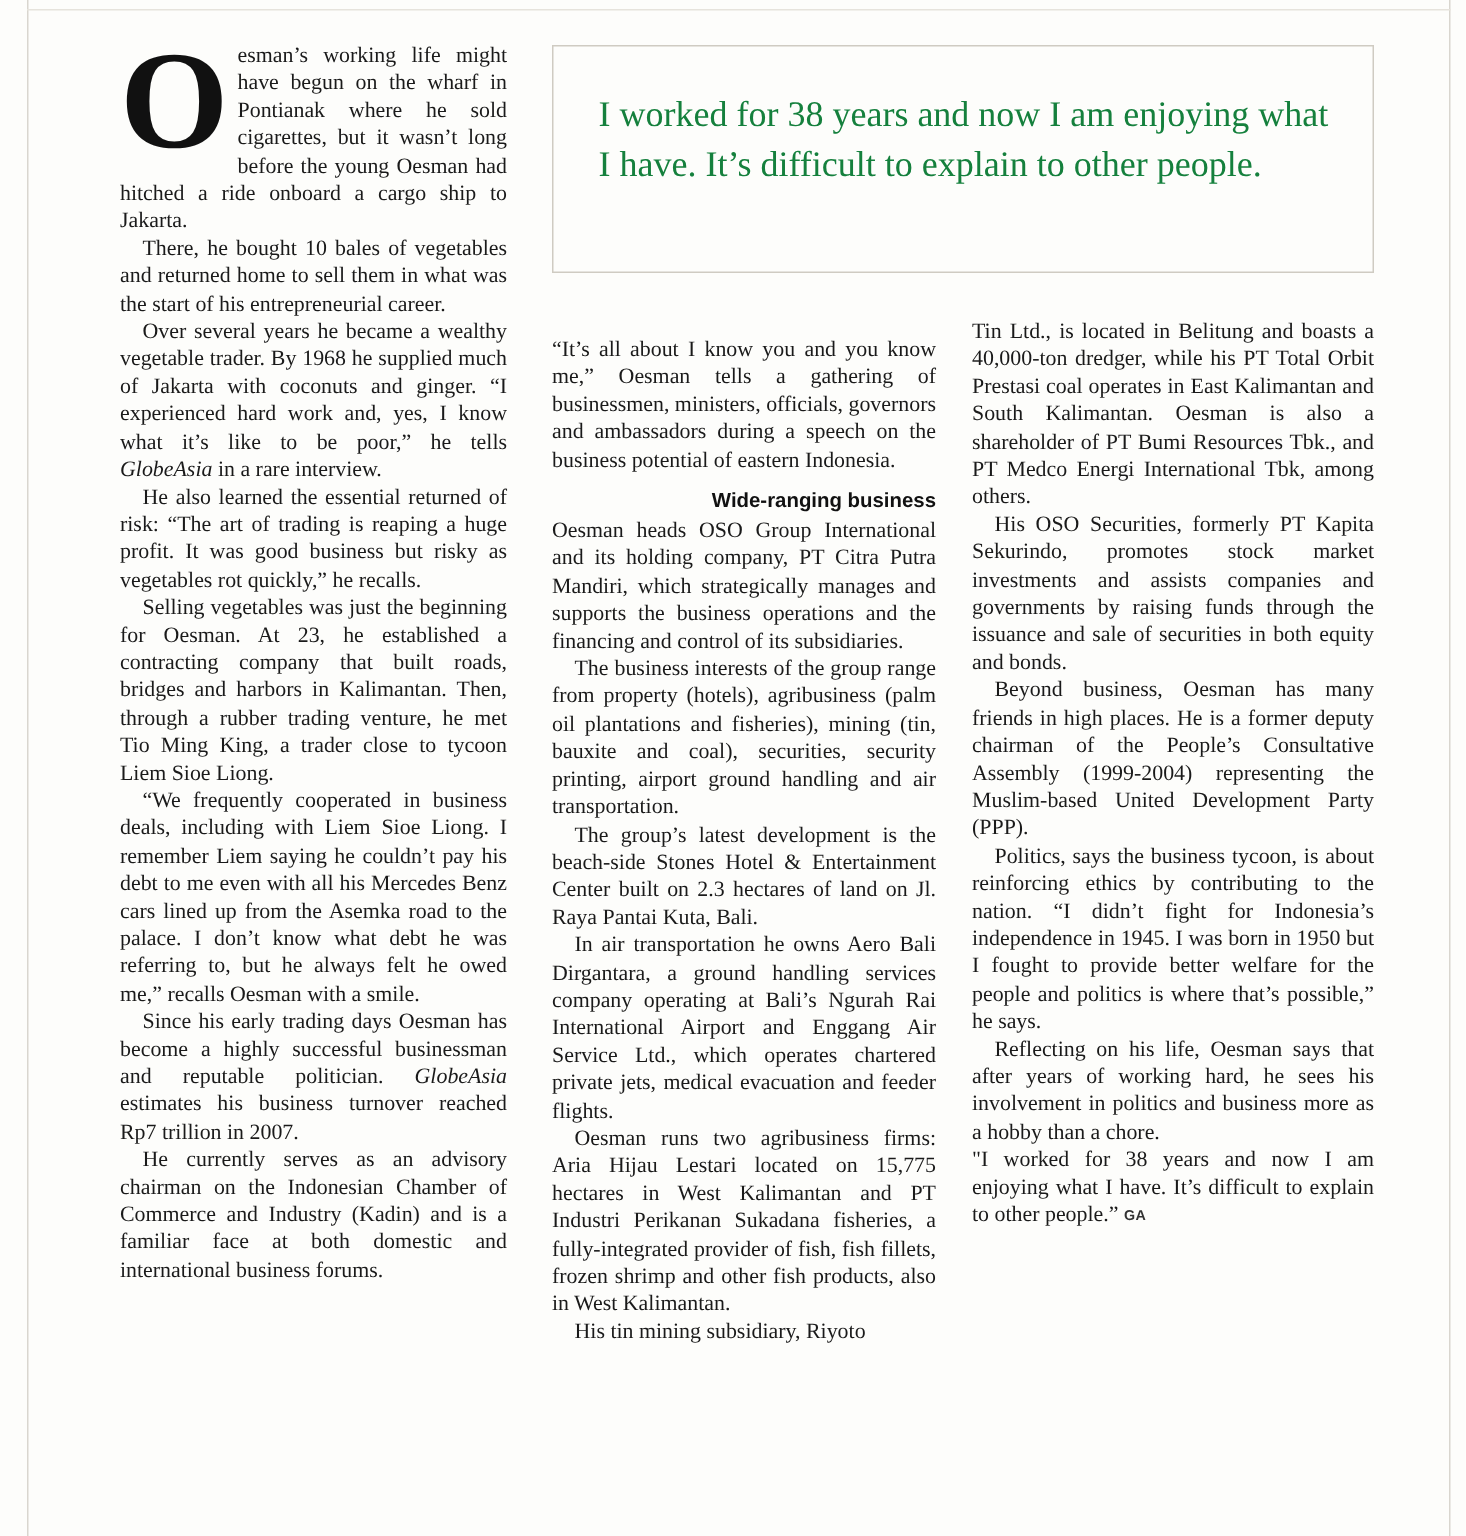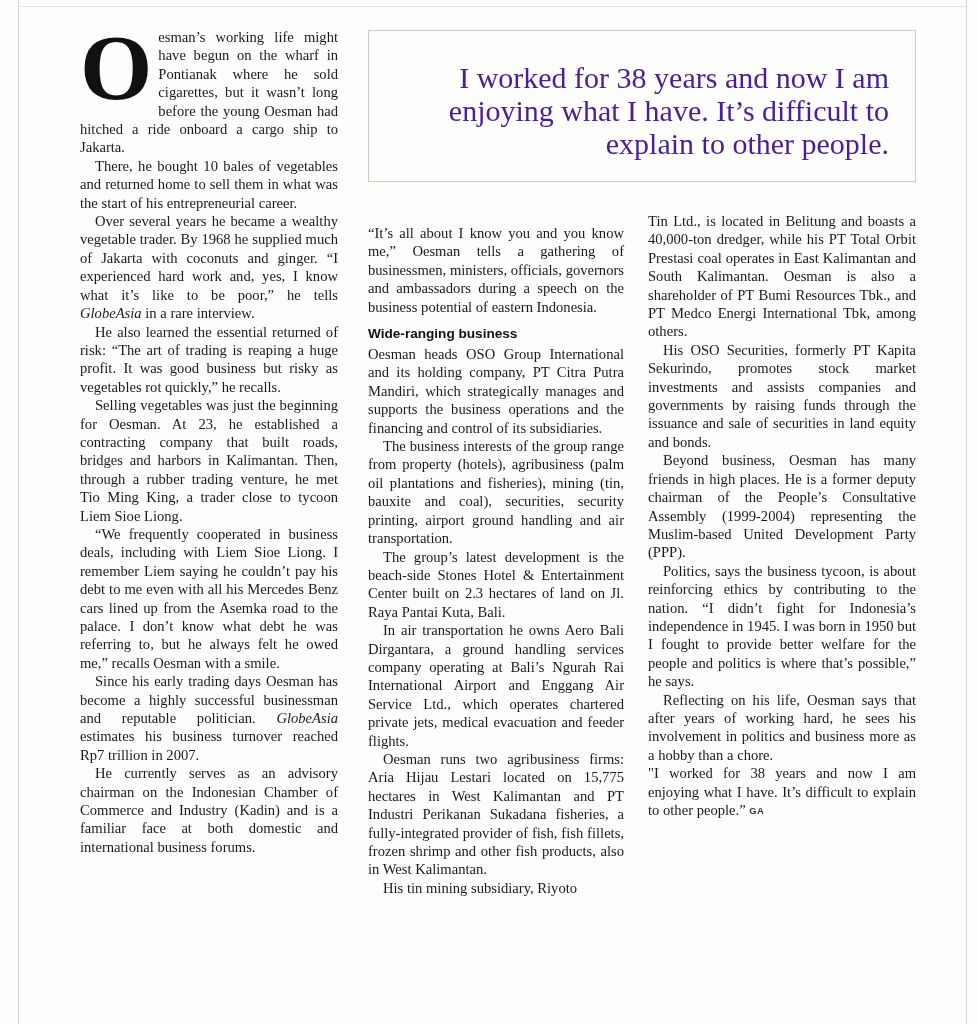--- a/index.html
+++ b/index.html
@@ -87,34 +87,34 @@
     left: 288px;
     top: 2px;
     width: 548px;
     height: 152px;
     border: 1px solid #cfcbc2;
     box-sizing: border-box;
     padding: 30px 26px 0 30px;
   }
   .pullquote p {
     margin: 0;
-    font-size: 30px;
+    font-size: 24px;
     line-height: 33px;
-    color: #4c1d95;
+    color: #15803d;
     font-family: "Liberation Serif", serif;
-    text-align: right;
+    text-align: left;
   }
 
   .subhead {
     font-family: "Liberation Sans", sans-serif;
     font-weight: bold;
     font-size: 13.6px;
     line-height: 18px;
     margin: 9px 0 2px 0;
-    text-align: left;
+    text-align: right;
     color: #111;
   }
 
   em { font-style: italic; }
 
   .ga-mark {
     font-family: "Liberation Sans", sans-serif;
     font-size: 9.5px;
     font-weight: bold;
     letter-spacing: 0.3px;
@@ -154,21 +154,21 @@
       <p class="first">Oesman heads OSO Group International and its holding company, PT Citra Putra Mandiri, which strategically manages and supports the business operations and the financing and control of its subsidiaries.</p>
       <p>The business interests of the group range from property (hotels), agribusiness (palm oil plantations and fisheries), mining (tin, bauxite and coal), securities, security printing, airport ground handling and air transportation.</p>
       <p>The group’s latest development is the beach-side Stones Hotel &amp; Entertainment Center built on 2.3 hectares of land on Jl. Raya Pantai Kuta, Bali.</p>
       <p>In air transportation he owns Aero Bali Dirgantara, a ground handling services company operating at Bali’s Ngurah Rai International Airport and Enggang Air Service Ltd., which operates chartered private jets, medical evacuation and feeder flights.</p>
       <p>Oesman runs two agribusiness firms: Aria Hijau Lestari located on 15,775 hectares in West Kalimantan and PT Industri Perikanan Sukadana fisheries, a fully-integrated provider of fish, fish fillets, frozen shrimp and other fish products, also in West Kalimantan.</p>
       <p>His tin mining subsidiary, Riyoto</p>
     </div>
 
     <div class="col col-3">
       <p class="first">Tin Ltd., is located in Belitung and boasts a 40,000-ton dredger, while his PT Total Orbit Prestasi coal operates in East Kalimantan and South Kalimantan. Oesman is also a shareholder of PT Bumi Resources Tbk., and PT Medco Energi International Tbk, among others.</p>
-      <p>His OSO Securities, formerly PT Kapita Sekurindo, promotes stock market investments and assists companies and governments by raising funds through the issuance and sale of securities in land equity and bonds.</p>
+      <p>His OSO Securities, formerly PT Kapita Sekurindo, promotes stock market investments and assists companies and governments by raising funds through the issuance and sale of securities in both equity and bonds.</p>
       <p>Beyond business, Oesman has many friends in high places. He is a former deputy chairman of the People’s Consultative Assembly (1999-2004) representing the Muslim-based United Development Party (PPP).</p>
       <p>Politics, says the business tycoon, is about reinforcing ethics by contributing to the nation. “I didn’t fight for Indonesia’s independence in 1945. I was born in 1950 but I fought to provide better welfare for the people and politics is where that’s possible,” he says.</p>
       <p>Reflecting on his life, Oesman says that after years of working hard, he sees his involvement in politics and business more as a hobby than a chore.</p>
       <p class="first"><span>"I worked for 38 years and now I am enjoying what I have. It’s difficult to explain to other people.”</span> <span class="ga-mark">GA</span></p>
     </div>
 
   </div>
 </div>
 
 </body></html>

